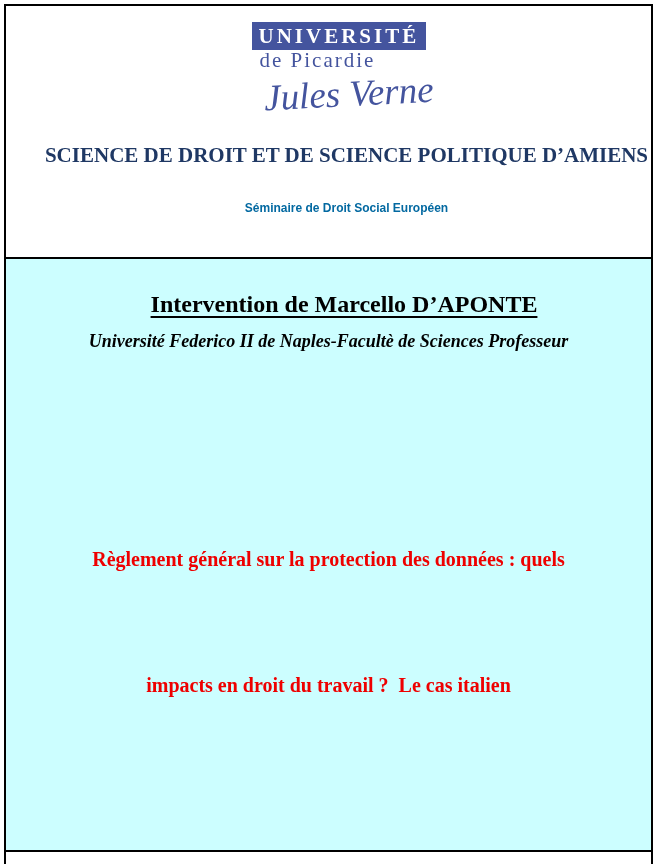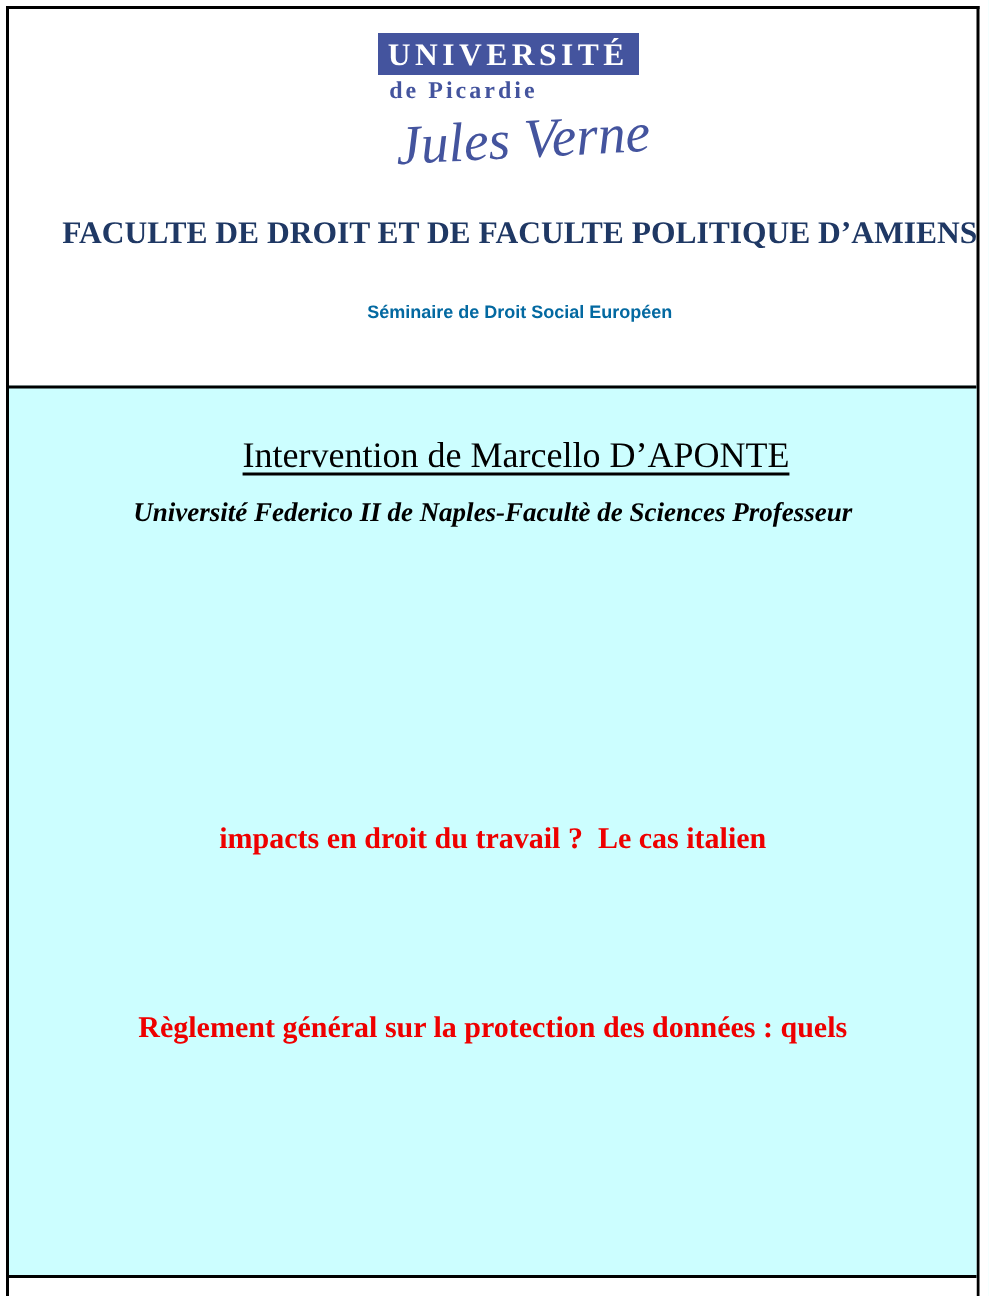--- a/index.html
+++ b/index.html
@@ -49,22 +49,22 @@
     color: #ffffff;
     font-weight: bold;
     font-size: 21px;
     line-height: 24px;
     letter-spacing: 3px;
     padding: 2px 7px;
     white-space: nowrap;
   }
   .logo-sub {
     color: var(--logo-blue, #44549E);
-    font-weight: bold;
-    font-size: 16px;
+    font-weight: normal;
+    font-size: 21px;
     line-height: 21px;
     letter-spacing: 2px;
     padding-left: 8px;
     white-space: nowrap;
   }
   .logo-script {
     color: var(--logo-blue, #44549E);
     font-style: italic;
     font-size: 37px;
     line-height: 46px;
@@ -96,21 +96,21 @@
     background: var(--cyan-bg, #CCFEFF);
     border-top: 2px solid #000000;
     border-bottom: 2px solid #000000;
     height: 591px;
     box-sizing: content-box;
     text-align: center;
     color: #000000;
   }
   .intervention {
     padding-top: 30px;
-    font-weight: normal;
+    font-weight: bold;
     font-size: 24px;
     line-height: 30px;
     text-decoration: underline;
     text-underline-offset: 4px;
     text-decoration-thickness: 2px;
     padding-left: 31px;
   }
   .prof {
     font-style: italic;
     font-weight: bold;
@@ -138,30 +138,30 @@
 
 <div class="page">
   <div class="frame">
 
     <div class="section-white">
       <div class="logo">
         <div class="logo-box">UNIVERSITÉ</div>
         <div class="logo-sub">de Picardie</div>
         <div class="logo-script">Jules Verne</div>
       </div>
-      <div class="faculty">FACULTE DE DROIT ET DE FACULTE POLITIQUE D’AMIENS</div>
+      <div class="faculty">SCIENCE DE DROIT ET DE SCIENCE POLITIQUE D’AMIENS</div>
       <div class="seminar">Séminaire de Droit Social Européen</div>
     </div>
 
     <div class="section-cyan">
       <div class="intervention">Intervention de Marcello D’APONTE</div>
       <div class="prof prof2">Université Federico II de Naples-Facultè de Sciences Professeur</div>
       <div class="topic">
+        <div>Règlement général sur la protection des données : quels</div>
         <div>impacts en droit du travail ?  Le cas italien</div>
-        <div>Règlement général sur la protection des données : quels</div>
       </div>
 
     </div>
 
     <div class="section-next"></div>
 
   </div>
 </div>
 
 </body></html>

